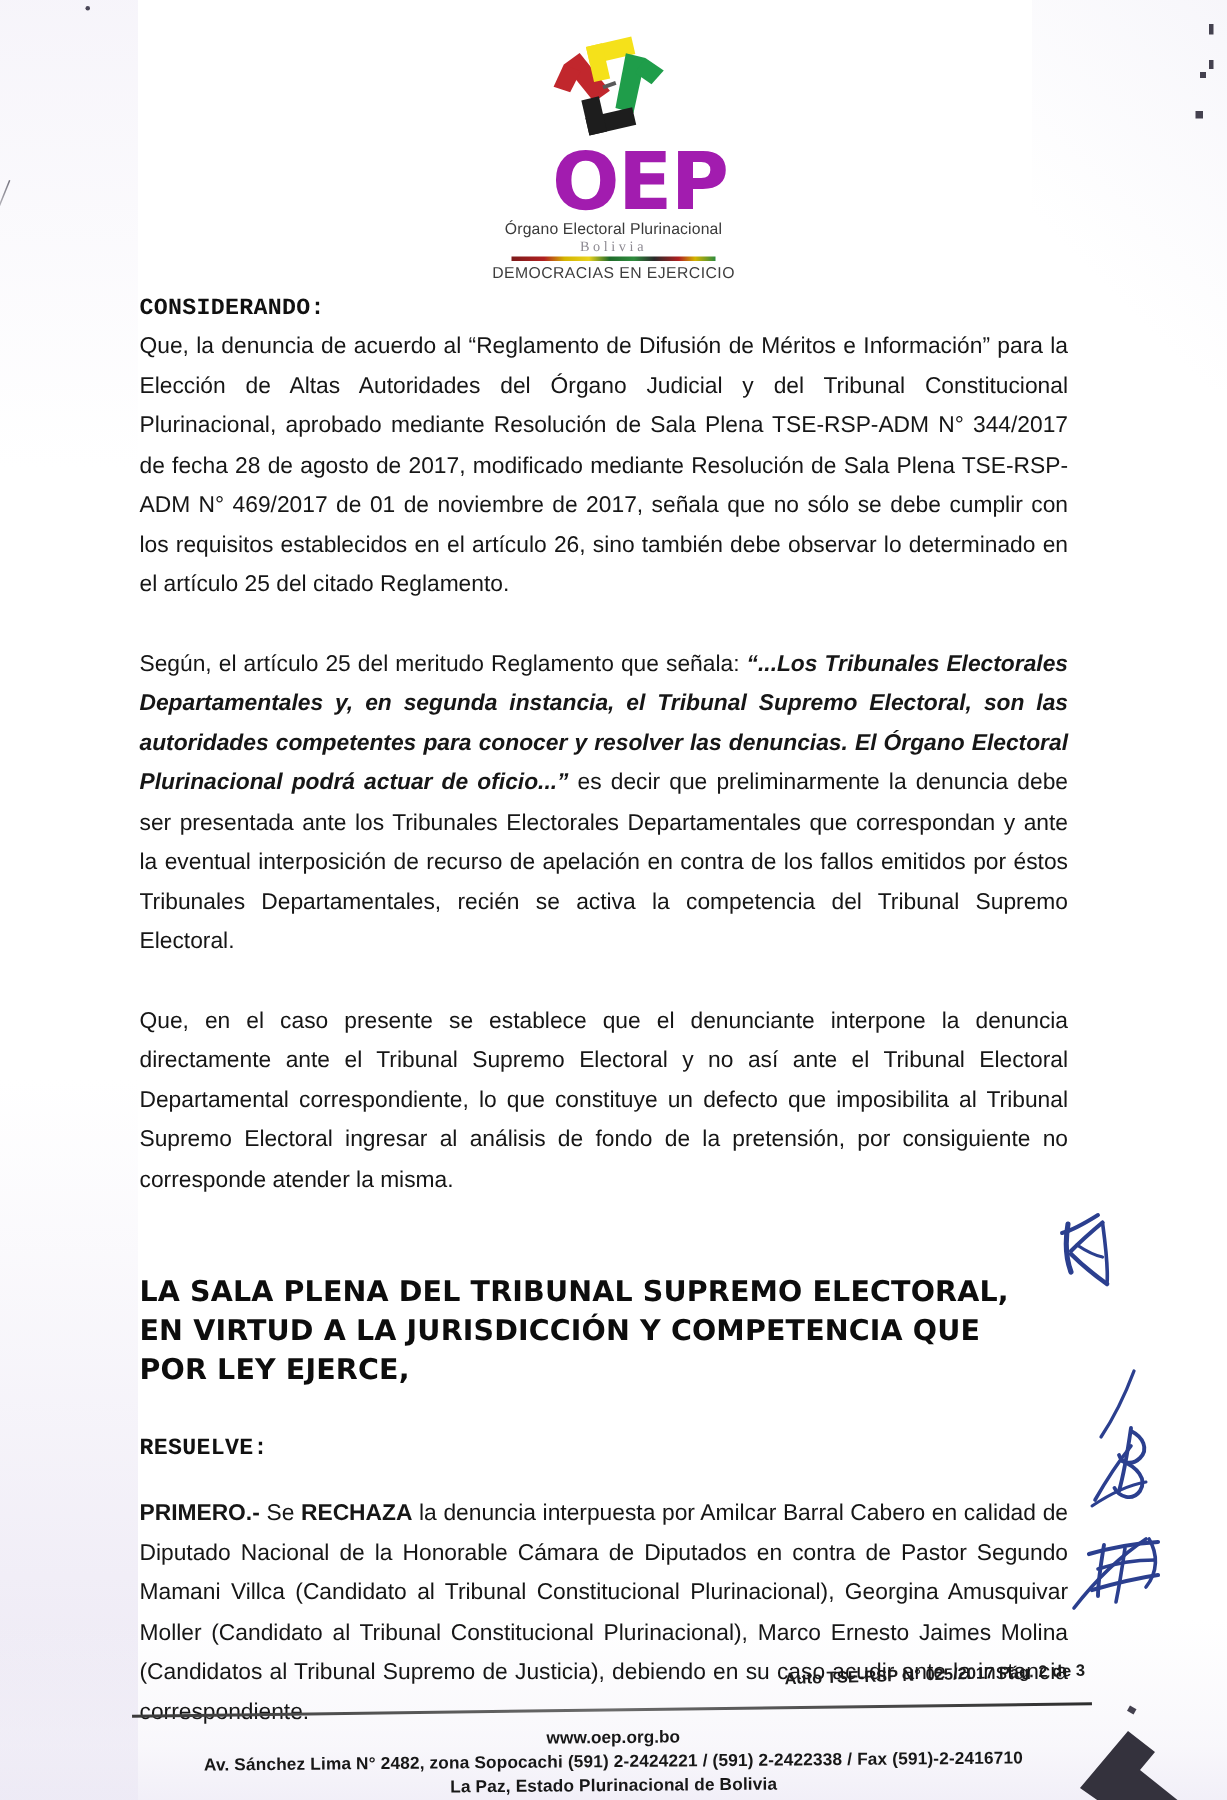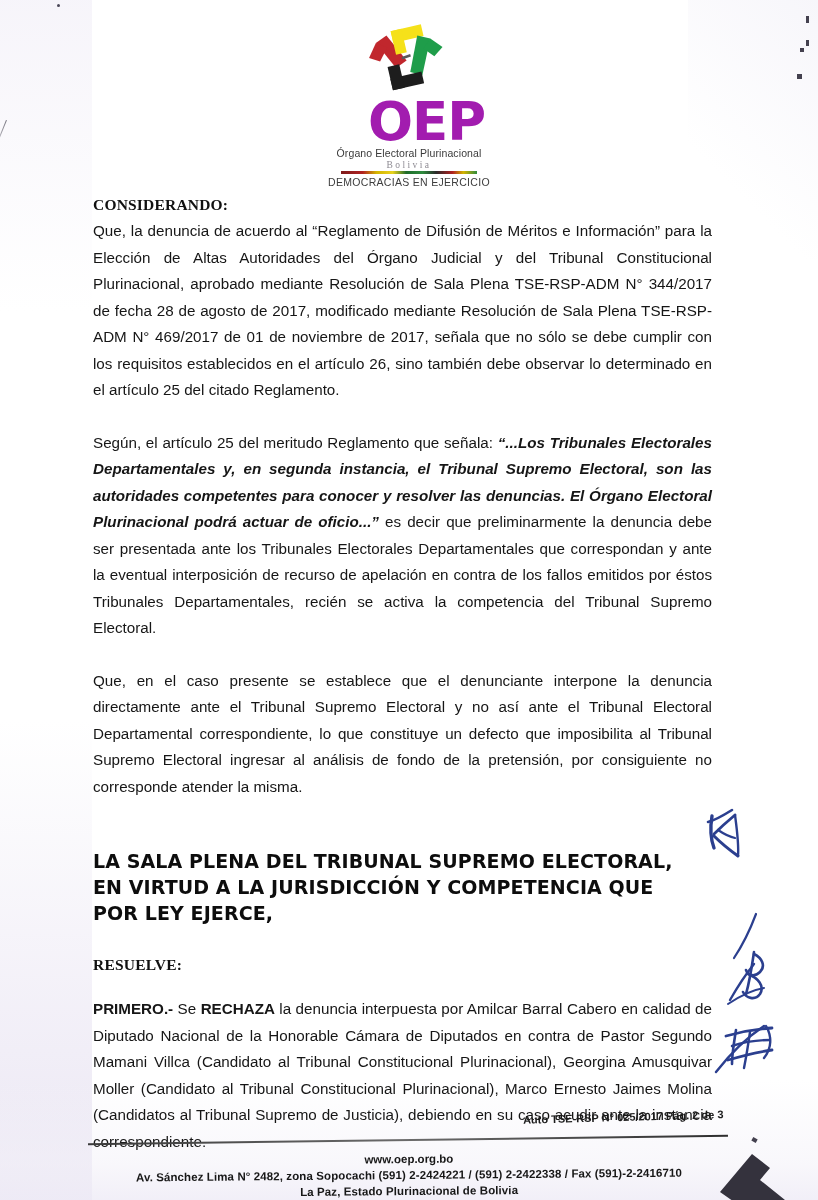--- a/index.html
+++ b/index.html
@@ -153,21 +153,21 @@
   }
 
   
   .doc-body {
     position: absolute;
     left: 93px;
     top: 196px;
     width: 619px;
   }
   .heading {
-    font-family: Liberation Serif, serif;
+    font-family: Liberation Mono, monospace;
     font-weight: bold;
     font-size: 15.5px;
     color: #111111;
     letter-spacing: 0.2px;
     margin: 0 0 4px 0;
   }
   .para {
     font-family: "Liberation Sans", sans-serif;
     font-size: 15.2px;
     line-height: 26.5px;

